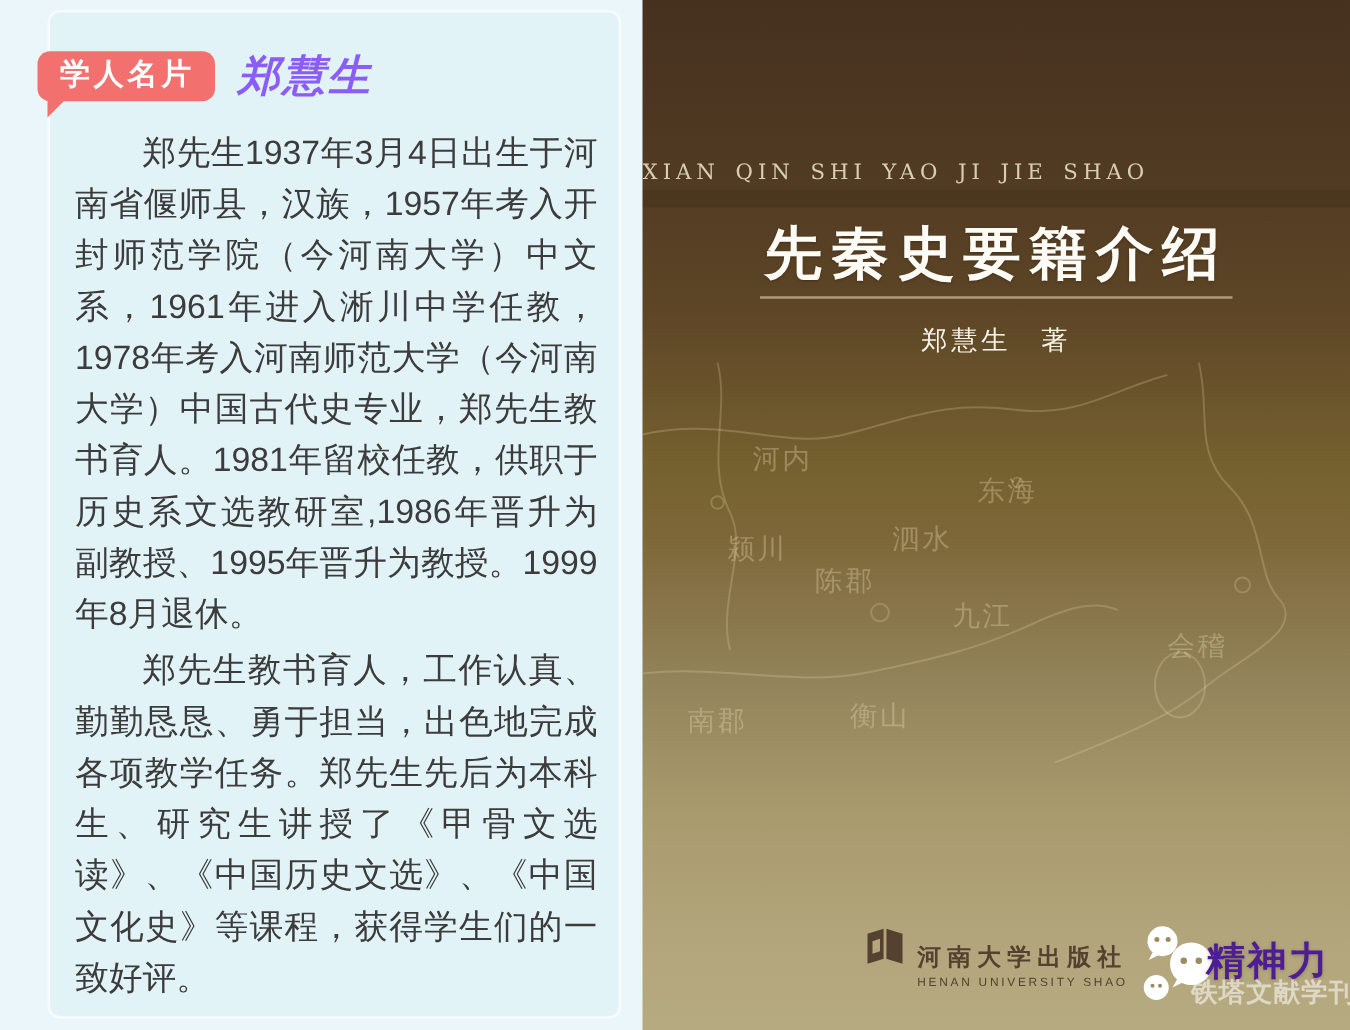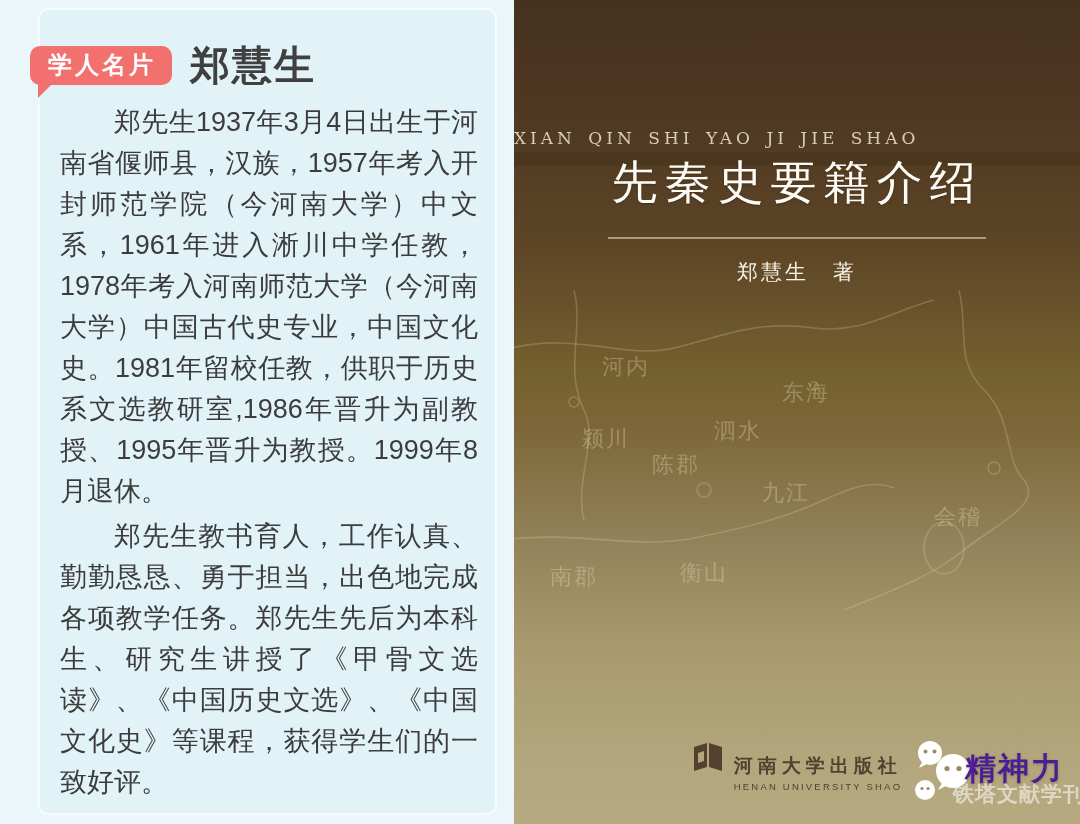--- a/index.html
+++ b/index.html
@@ -33,21 +33,21 @@
     line-height:1.1;
   }
   .badge::after {
     content:""; position:absolute; left:8px; bottom:-13px;
     width:0; height:0;
     border-top:15px solid #f2706e;
     border-right:15px solid transparent;
   }
   .scholar-name {
     margin-left:18px;
-    font-size:40px; font-weight:700; color:#404040; letter-spacing:2px;
+    font-size:34px; font-weight:700; color:#8b5cf6; letter-spacing:2px;font-style:italic;
   }
   .bio {
     position:absolute; left:0; top:92px; width:100%;
     padding:0 17px 0 20px;
     font-size:27px; line-height:41px; color:#3c3c3c;
     text-align:justify; font-weight:500;
   }
   .bio p { text-indent:2em; margin:0; }
   .bio p + p { margin-top:4px; }
 
@@ -64,23 +64,23 @@
   .shade-band {
     position:absolute; left:0; top:152px; width:100%; height:14px;
     background:rgba(35,22,8,0.16);
   }
   .cover-pinyin {
     position:absolute; top:128px; width:100%;
     text-align:left;
     color:#d9cdb2; font-size:17px; letter-spacing:4px; word-spacing:3px;
   }
   .cover-title {
-    position:absolute; top:152px; width:100%;
+    position:absolute; top:172px; width:100%;
     text-align:center;
-    color:#fdfbf5; font-size:46px; font-weight:400; letter-spacing:7px;
+    color:#fdfbf5; font-size:46px; font-weight:700; letter-spacing:7px;
     text-shadow:0 1px 2px rgba(40,25,10,0.4);
   }
   .cover-rule {
     position:absolute; top:237px; left:50%; transform:translateX(-50%);
     width:378px; height:2px;
     background:rgba(236,226,203,0.55);
   }
   .cover-author {
     position:absolute; top:258px; width:100%;
     text-align:center;
@@ -140,21 +140,21 @@
 <div class="stage">
 
   <div class="profile-panel">
     <div class="badge-row">
       <div class="badge">
         <span>学人名片</span>
       </div>
       <div class="scholar-name">郑慧生</div>
     </div>
     <div class="bio">
-      <p>郑先生1937年3月4日出生于河南省偃师县，汉族，1957年考入开封师范学院（今河南大学）中文系，1961年进入淅川中学任教，1978年考入河南师范大学（今河南大学）中国古代史专业，中国文化史。1981年留校任教，供职于历史系文选教研室,1986年晋升为副教授、1995年晋升为教授。1999年8月退休。</p>
+      <p>郑先生1937年3月4日出生于河南省偃师县，汉族，1957年考入开封师范学院（今河南大学）中文系，1961年进入淅川中学任教，1978年考入河南师范大学（今河南大学）中国古代史专业，郑先生教书育人。1981年留校任教，供职于历史系文选教研室,1986年晋升为副教授、1995年晋升为教授。1999年8月退休。</p>
       <p>郑先生教书育人，工作认真、勤勤恳恳、勇于担当，出色地完成各项教学任务。郑先生先后为本科生、研究生讲授了《甲骨文选读》、《中国历史文选》、《中国文化史》等课程，获得学生们的一致好评。</p>
     </div>
   </div>
 
   <div class="book-cover">
     <div class="shade-band"></div>
     <div class="cover-pinyin">XIAN QIN SHI YAO JI JIE SHAO</div>
     <div class="cover-title">先秦史要籍介绍</div>
     <div class="cover-rule"></div>
     <div class="cover-author">郑慧生　著</div>

